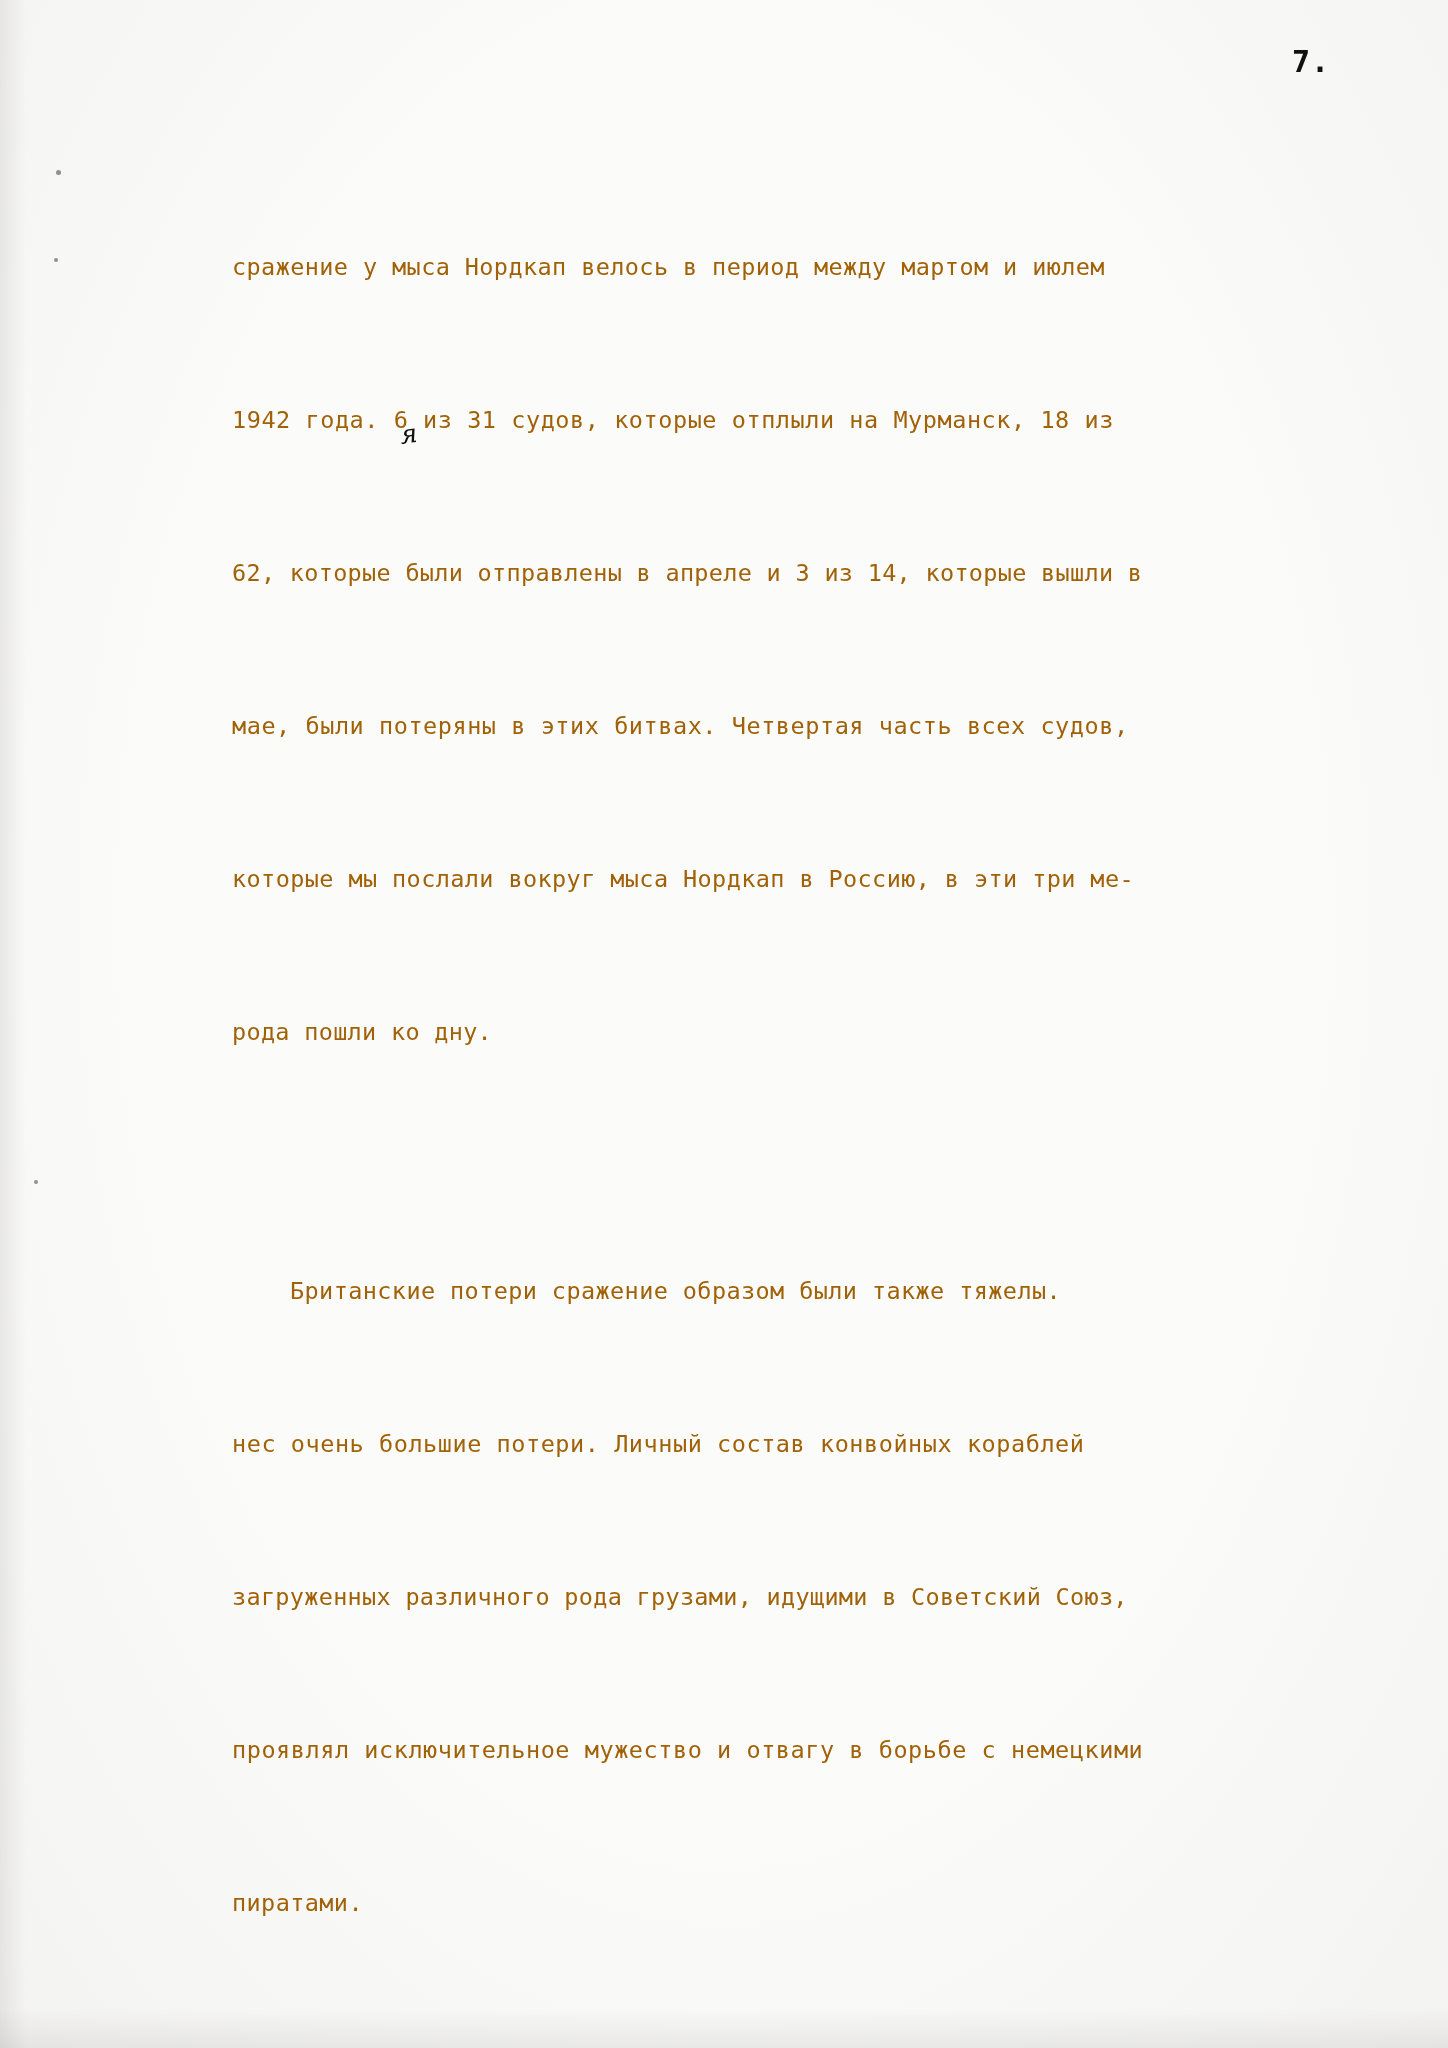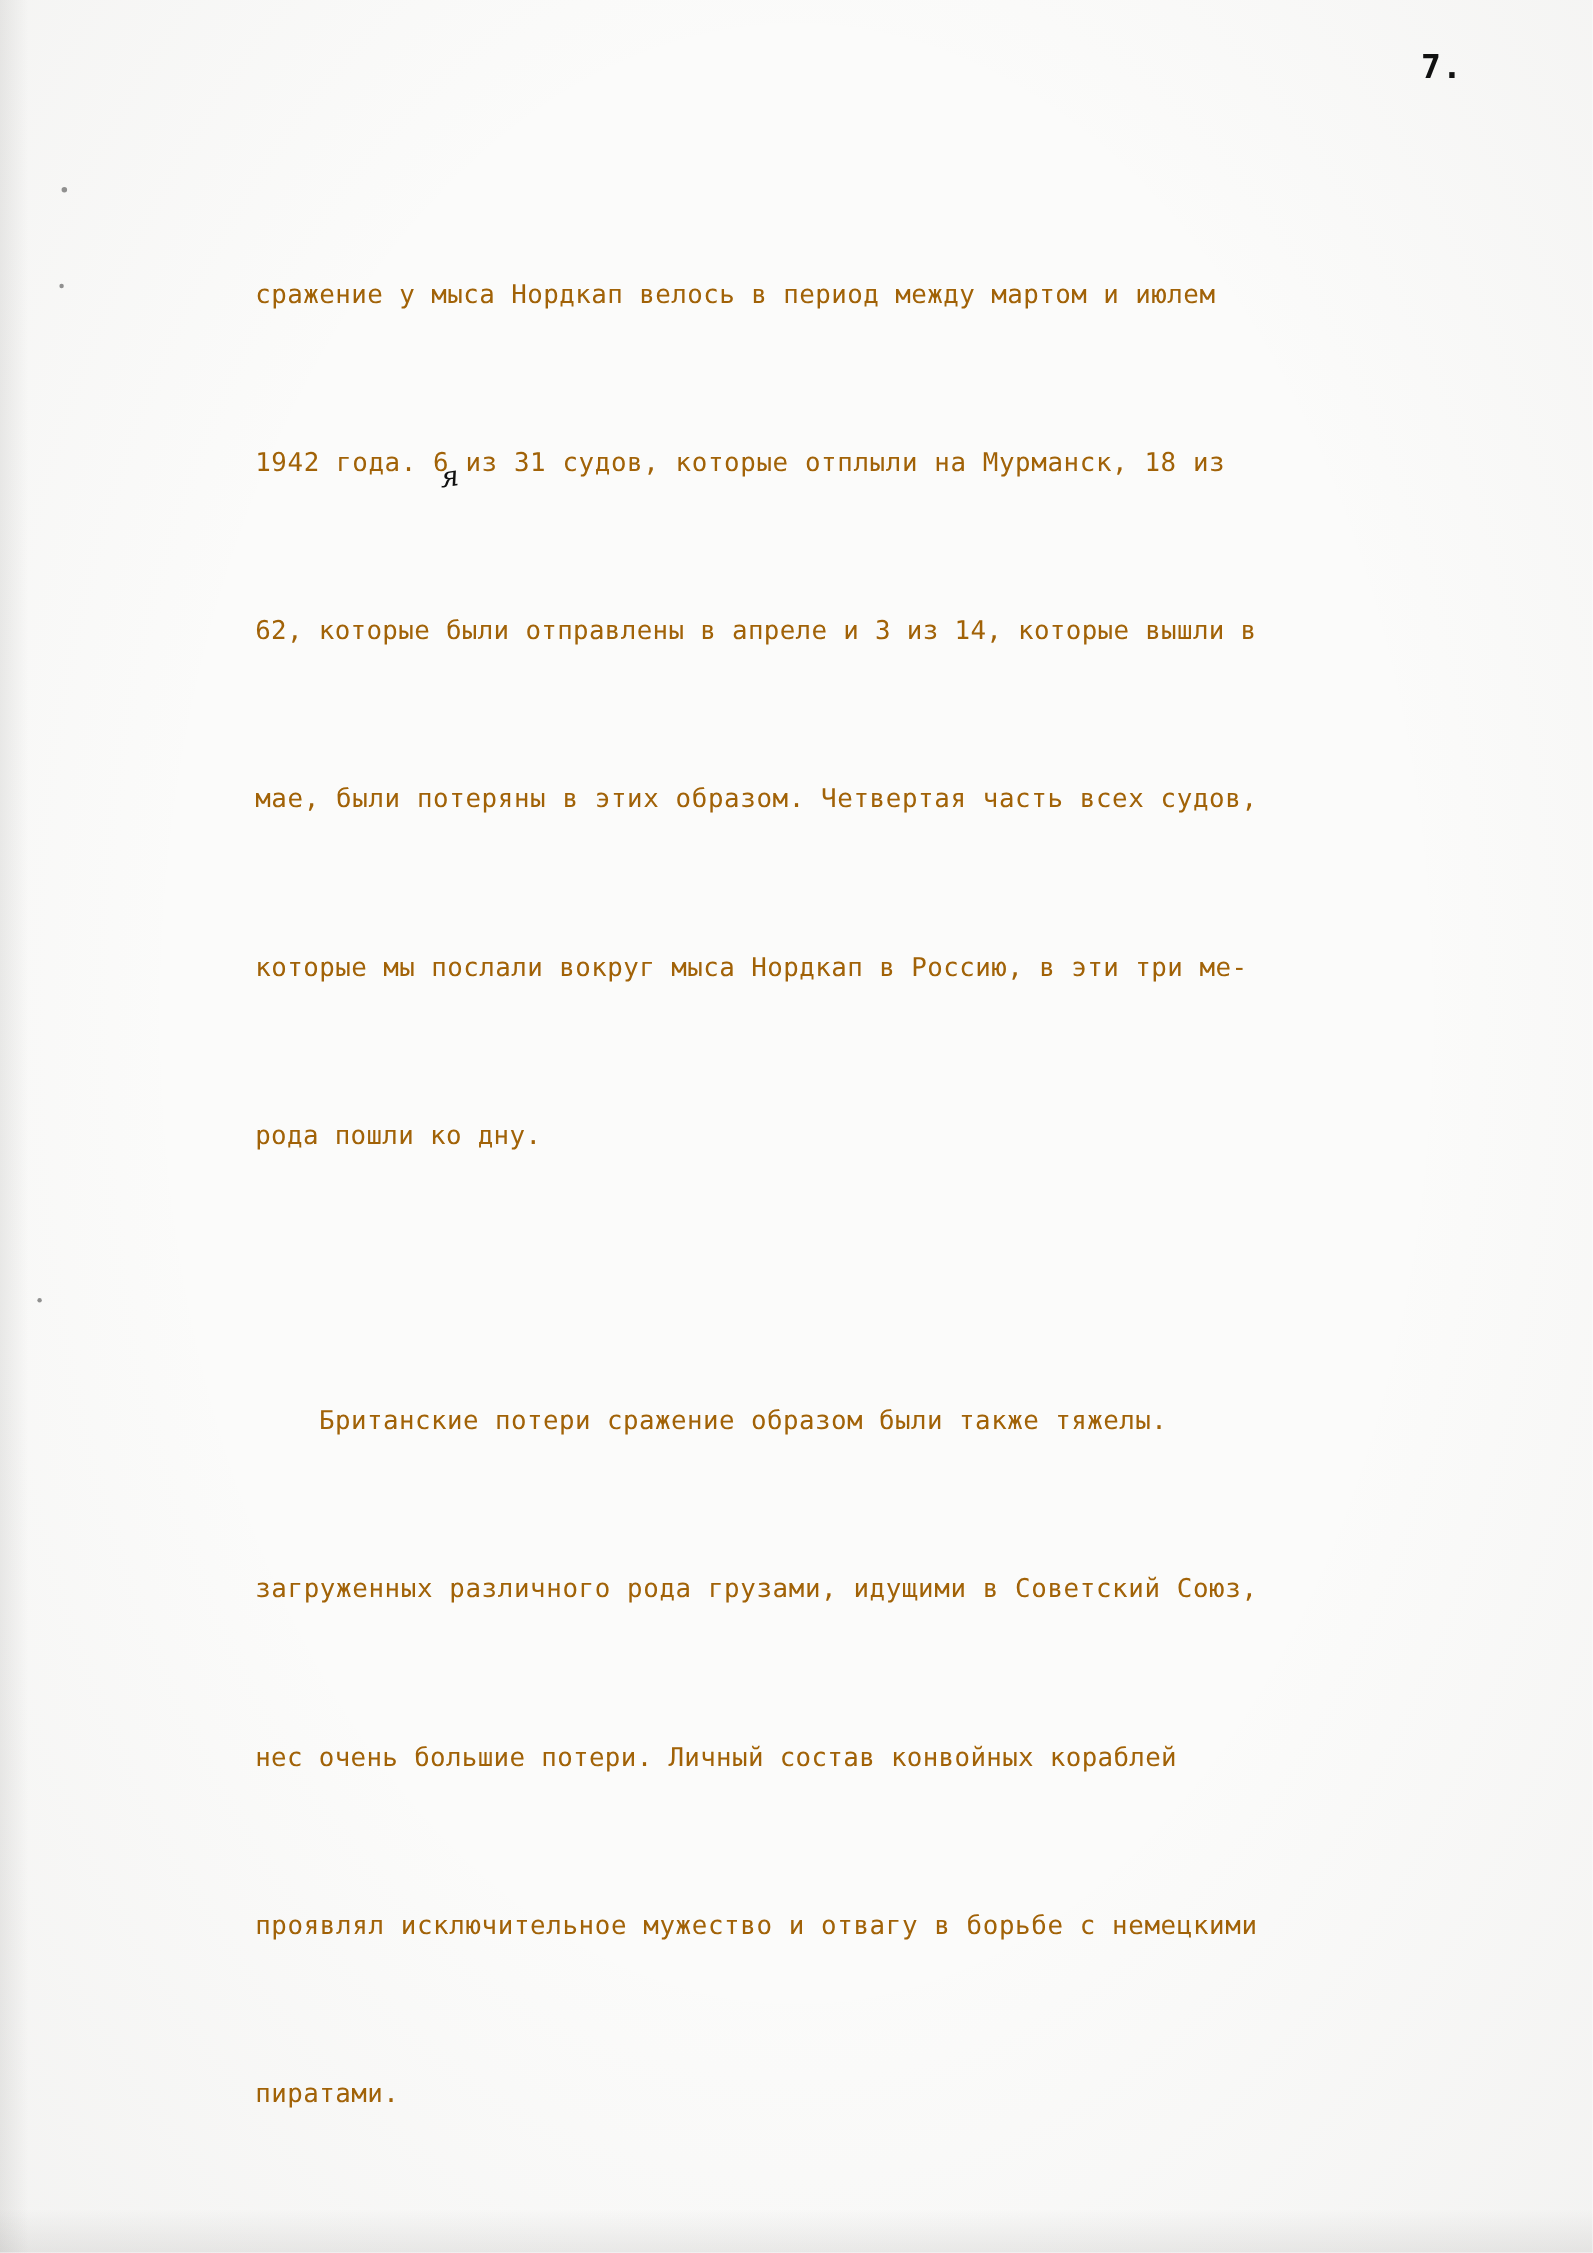--- a/index.html
+++ b/index.html
@@ -110,29 +110,29 @@
   <div class="ink-speck" style="left:34px; top:1180px; width:4px; height:4px;"></div>
 
   <div class="page-number">7.</div>
 
   <div class="content">
 
     <p class="para">
       <span class="ln">сражение у мыса Нордкап велось в период между мартом и июлем</span>
       <span class="ln">1942 года. 6 из 31 судов, которые отплыли на Мурманск, 18 из</span>
       <span class="ln">62, которые были отправлены в апреле и 3 из 14, которые вышли в</span>
-      <span class="ln">мае, были потеряны в этих образом. Четвертая часть всех судов,</span>
+      <span class="ln">мае, были потеряны в этих битвах. Четвертая часть всех судов,</span>
       <span class="ln">которые мы послали вокруг мыса Нордкап в Россию, в эти три ме-</span>
       <span class="ln">рода пошли ко дну.</span>
     </p>
 
     <p class="para indent">
       <span class="ln">Британские потери сражение образом были также тяжелы.</span>
+      <span class="ln">нес очень большие потери. Личный состав конвойных кораблей</span>
       <span class="ln">загруженных различного рода грузами, идущими в Советский Союз,</span>
-      <span class="ln">нес очень большие потери. Личный состав конвойных кораблей</span>
       <span class="ln">проявлял исключительное мужество и отвагу в борьбе с немецкими</span>
       <span class="ln">пиратами.</span>
     </p>
 
   </div>
 
   <div class="handwrite-mark">я</div>
 
   <div id="strike-overlay" style="position:absolute; left:345px; top:910px; width:0; height:0;"></div>
 

